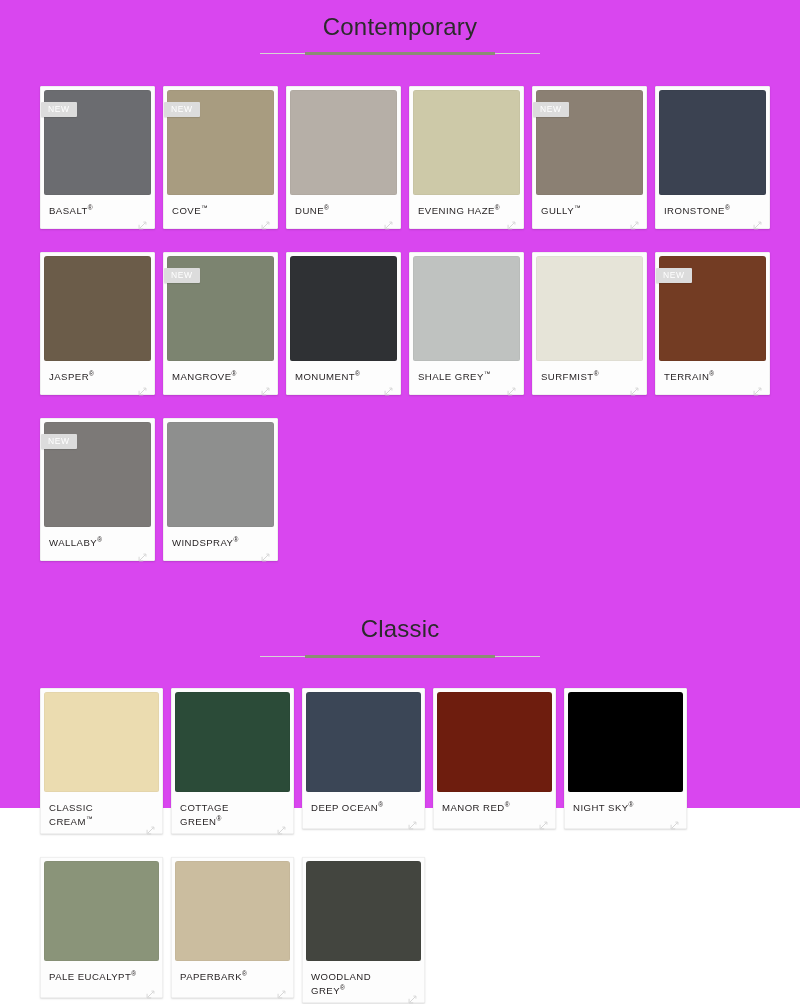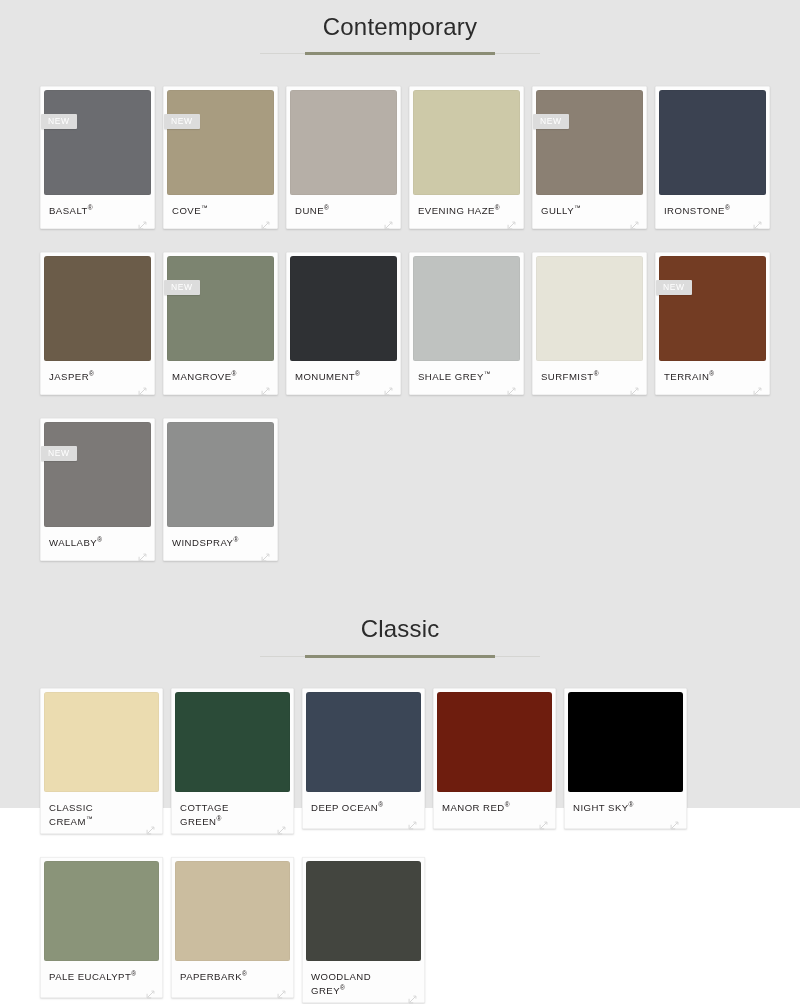--- a/index.html
+++ b/index.html
@@ -14,21 +14,21 @@
   }
   body {
     font-family: "Liberation Sans", sans-serif;
     -webkit-font-smoothing: antialiased;
   }
 
   .page {
     position: relative;
     width: 800px;
     height: 808px;
-    background: #e5e5e5;
+    background: #d946ef;
   }
 
   
   .section-head {
     width: 100%;
     text-align: center;
     position: relative;
   }
   .section-title {
     font-size: 24px;
@@ -90,21 +90,21 @@
     width: 100%;
     height: 105px;
     border-radius: 3px 3px 2px 2px;
     position: relative;
     box-shadow: inset 0 0 0 0.5px rgba(0,0,0,0.06);
   }
   .grid.classic .swatch { height: 100px; }
 
   .badge {
     position: absolute;
-    top: 24px;
+    top: 12px;
     left: -3px;
     background: #dcdcdc;
     color: #ffffff;
     font-size: 8.5px;
     font-weight: 400;
     letter-spacing: 0.6px;
     padding: 3px 7px 3px 7px;
     line-height: 1;
     border-radius: 1px;
     box-shadow: 0 1px 1px rgba(0,0,0,0.10);

